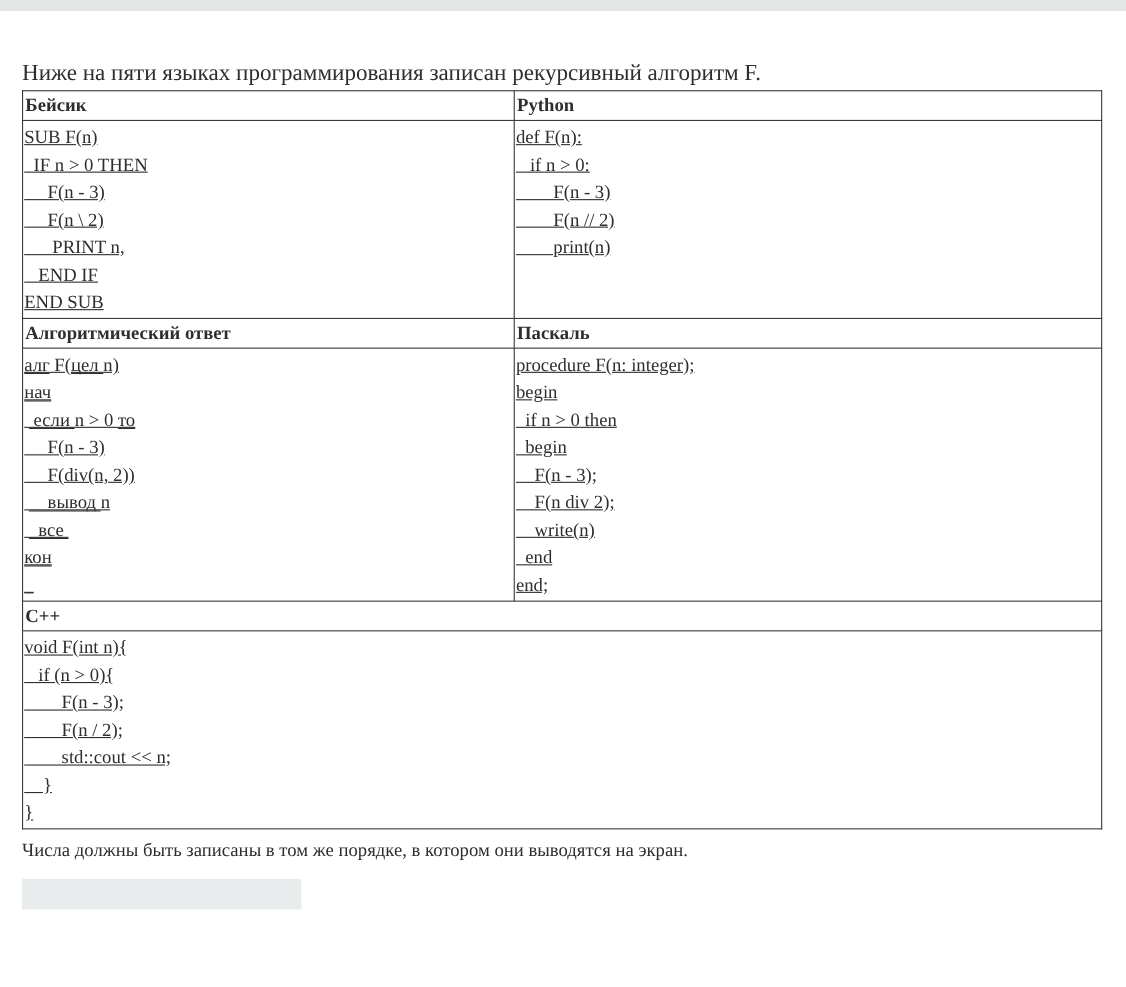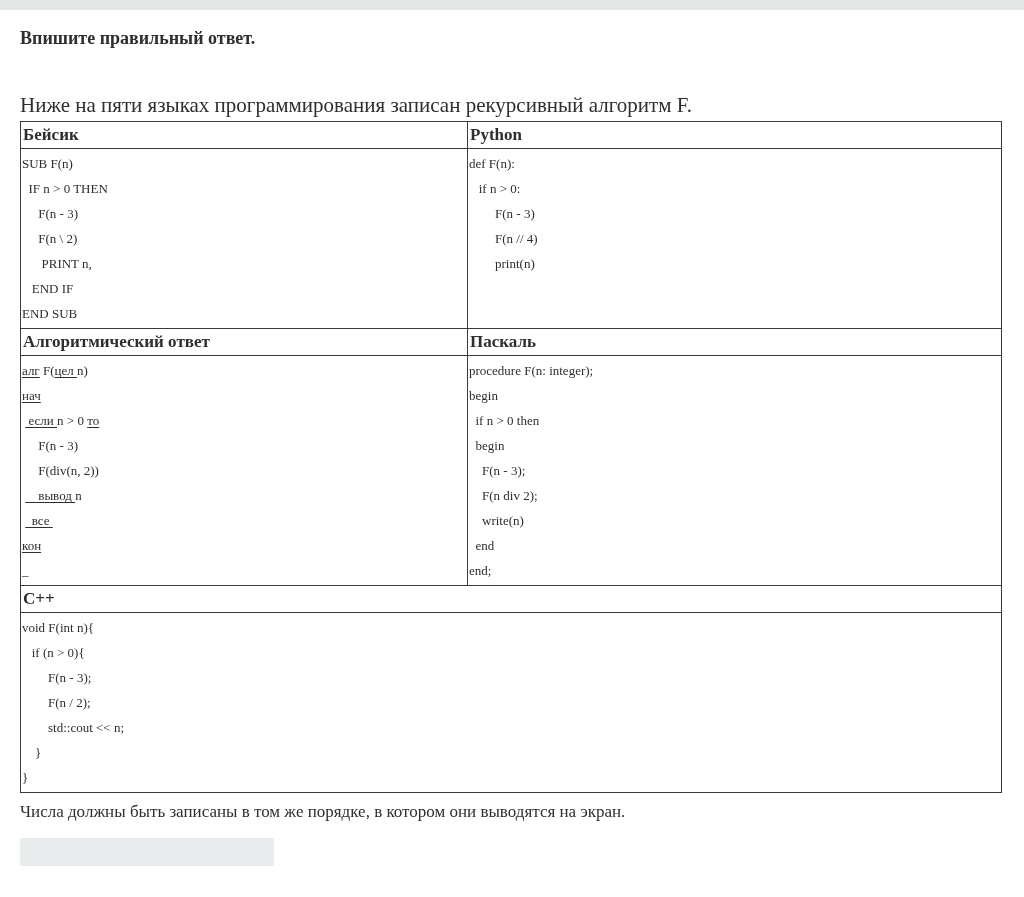--- a/index.html
+++ b/index.html
@@ -50,21 +50,22 @@
   table.lang-table td {
     border: 1px solid #3a3a3a;
     vertical-align: top;
     padding: 2px 1px 2px 1px;
     font-size: 17px;
   }
   .code-line {
     white-space: pre;
     line-height: 25px;
     height: 25px;
-    font-size: 13px;
+    font-size: 17px;
+    text-decoration: underline;
   }
   .kw {
     text-decoration: underline;
     text-underline-offset: 2px;
     text-decoration-thickness: 1px;
     text-decoration-skip-ink: none;
   }
   .question {
     margin-top: 6px;
     font-size: 17px;
@@ -89,21 +90,20 @@
     color: #2e2e2e;
   }
 </style>
 </head>
 <body>
 
 <div class="top-bar"></div>
 
 <div class="content">
 
-  <div class="prompt-title">Впишите правильный ответ.</div>
 
   <div class="task-intro">Ниже на пяти языках программирования записан рекурсивный алгоритм  F.</div>
 
   <table class="lang-table">
     <colgroup>
         <col class="c1">
         <col class="c2">
       </colgroup>
     <tbody>
       <tr>
@@ -117,21 +117,21 @@
             <div class="code-line"><span>     F(n - 3)</span></div>
             <div class="code-line"><span>     F(n \ 2)</span></div>
             <div class="code-line"><span>      PRINT n,</span></div>
             <div class="code-line"><span>   END IF</span></div>
             <div class="code-line"><span>END SUB</span></div>
           </td>
         <td>
             <div class="code-line"><span>def F(n):</span></div>
             <div class="code-line"><span>   if n &gt; 0:</span></div>
             <div class="code-line"><span>        F(n - 3)</span></div>
-            <div class="code-line"><span>        F(n // 4)</span></div>
+            <div class="code-line"><span>        F(n // 2)</span></div>
             <div class="code-line"><span>        print(n)</span></div>
           </td>
       </tr>
       <tr>
         <th>Алгоритмический ответ</th>
         <th>Паскаль</th>
       </tr>
       <tr>
         <td>
             <div class="code-line"><span class="kw">алг</span><span> F(</span><span class="kw">цел </span><span>n)</span></div>

